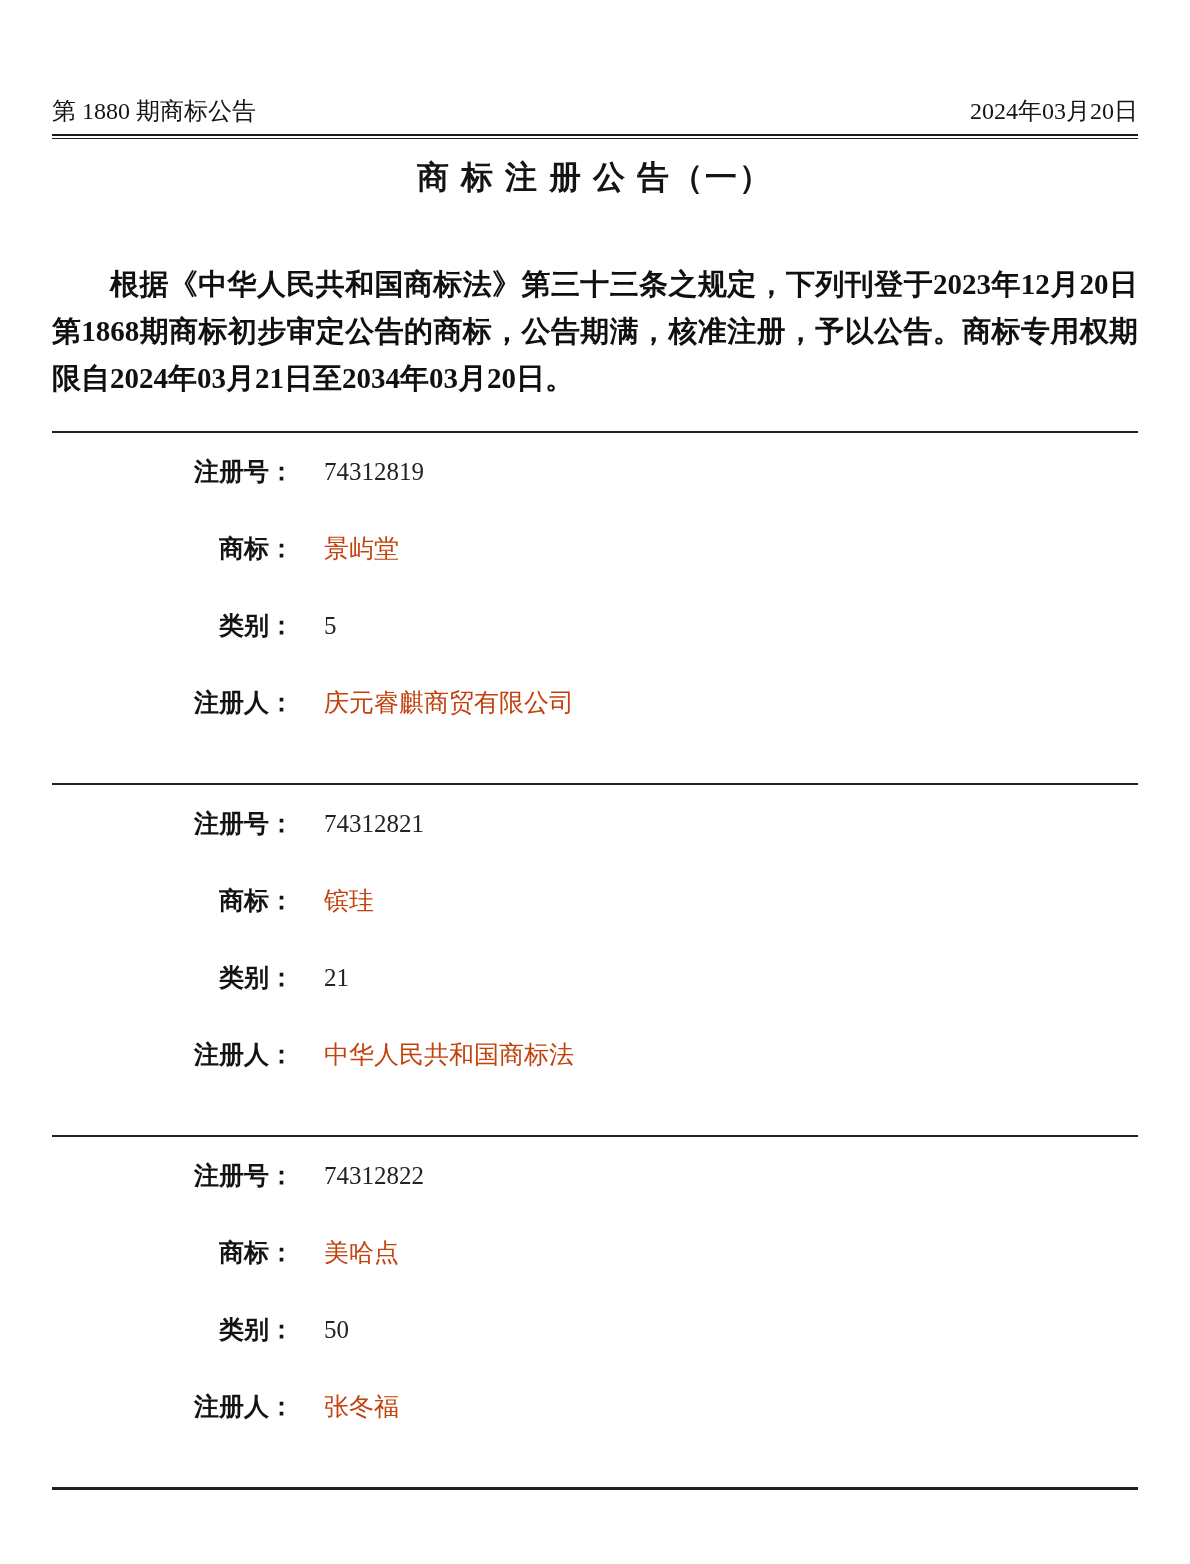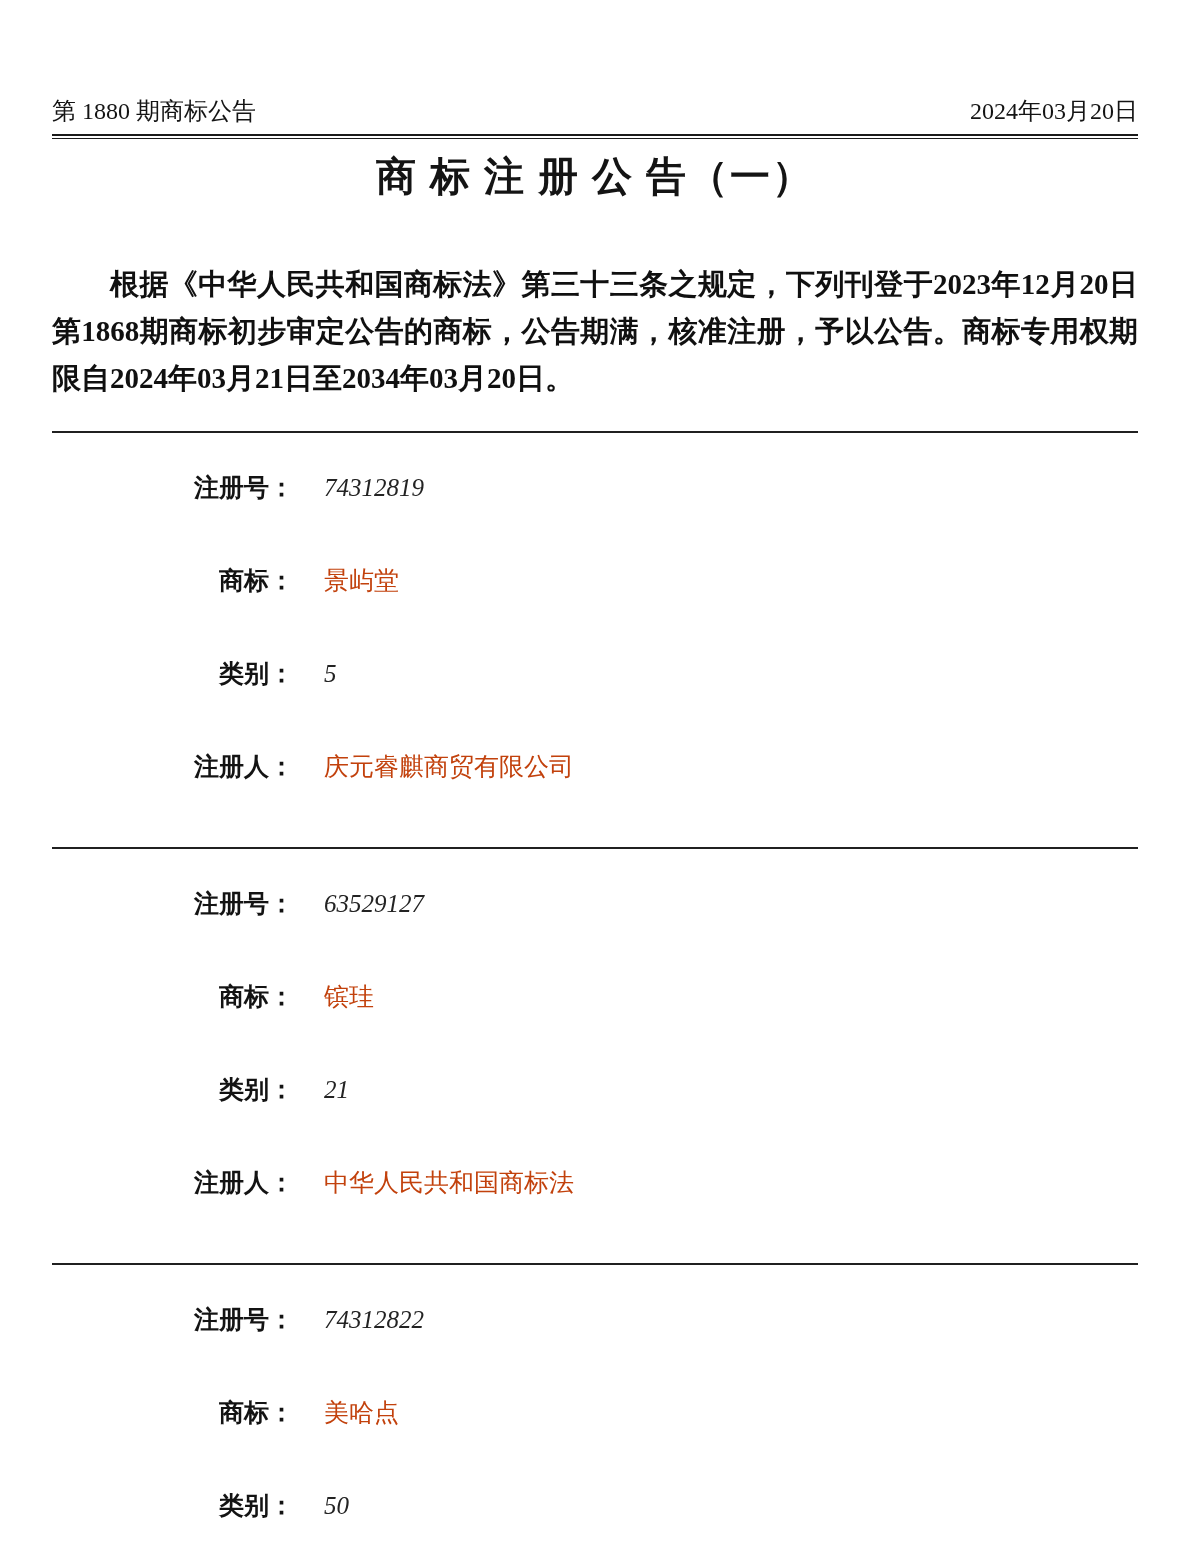--- a/index.html
+++ b/index.html
@@ -33,21 +33,21 @@
   .rule-double {
     margin-top: 8px;
     height: 2px;
     border-top: 2px solid #1b1b1b;
     border-bottom: 1px solid #1b1b1b;
   }
   
   .doc-title {
     margin-top: 14px;
     text-align: center;
-    font-size: 40px;
+    font-size: 32px;
     line-height: 48px;
     font-weight: bold;
     letter-spacing: 2px;
   }
   
   .intro {
     margin-top: 60px;
     font-size: 29px;
     line-height: 47px;
     font-weight: bold;
@@ -72,29 +72,27 @@
   }
   .field-row:last-child {
     margin-bottom: 0;
   }
   .field-label {
     width: 242px;
     flex: 0 0 242px;
     text-align: right;
     font-weight: bold;
     color: #131313;
-    margin-top: 16px;
   }
   .field-value {
     margin-left: 30px;
     color: #c2410c;
   }
   .field-value.numeric {
     color: #232323;
-    font-style: italic;
   }
   .end-rule {
     border-top: 3px solid #202020;
     height: 0;
   }
 </style>
 </head>
 <body>
 
 <div class="page">
@@ -127,21 +125,21 @@
       </div>
       <div class="field-row">
         <span class="field-label">注册人：</span>
         <span class="field-value">庆元睿麒商贸有限公司</span>
       </div>
     </div>
 
     <div class="record">
       <div class="field-row">
         <span class="field-label">注册号：</span>
-        <span class="field-value numeric">63529127</span>
+        <span class="field-value numeric">74312821</span>
       </div>
       <div class="field-row">
         <span class="field-label">商标：</span>
         <span class="field-value">镔珪</span>
       </div>
       <div class="field-row">
         <span class="field-label">类别：</span>
         <span class="field-value numeric">21</span>
       </div>
       <div class="field-row">

